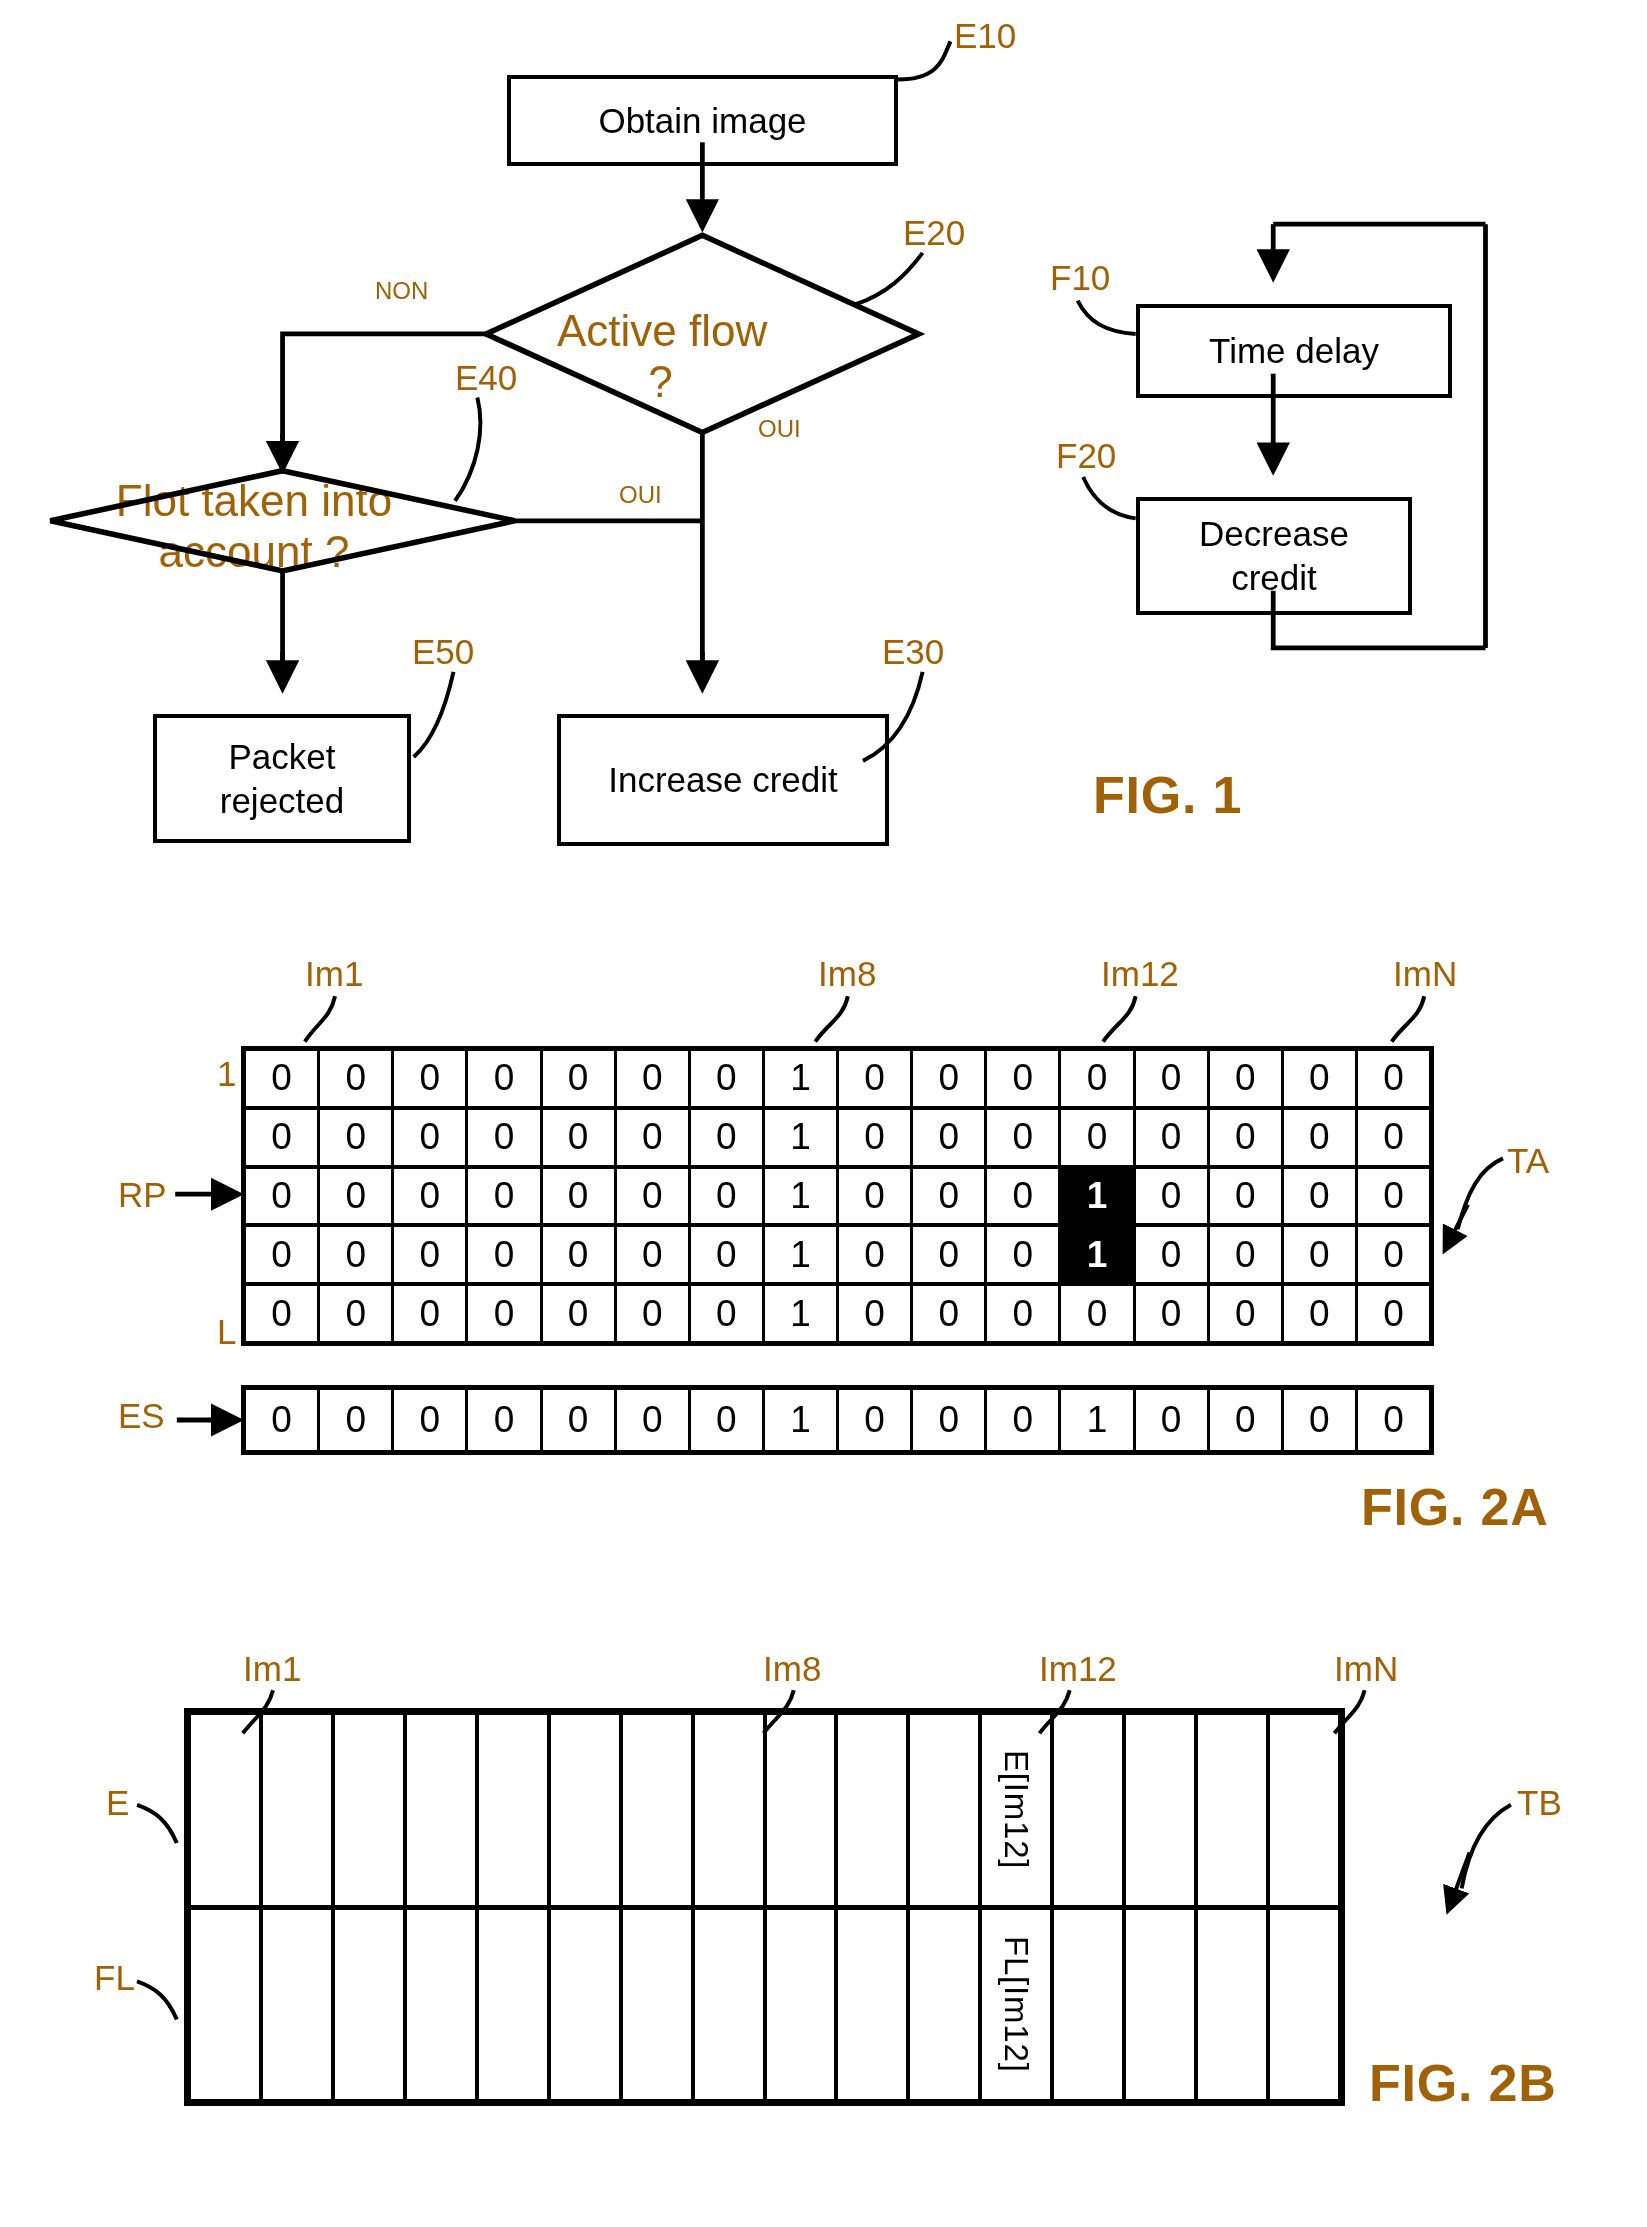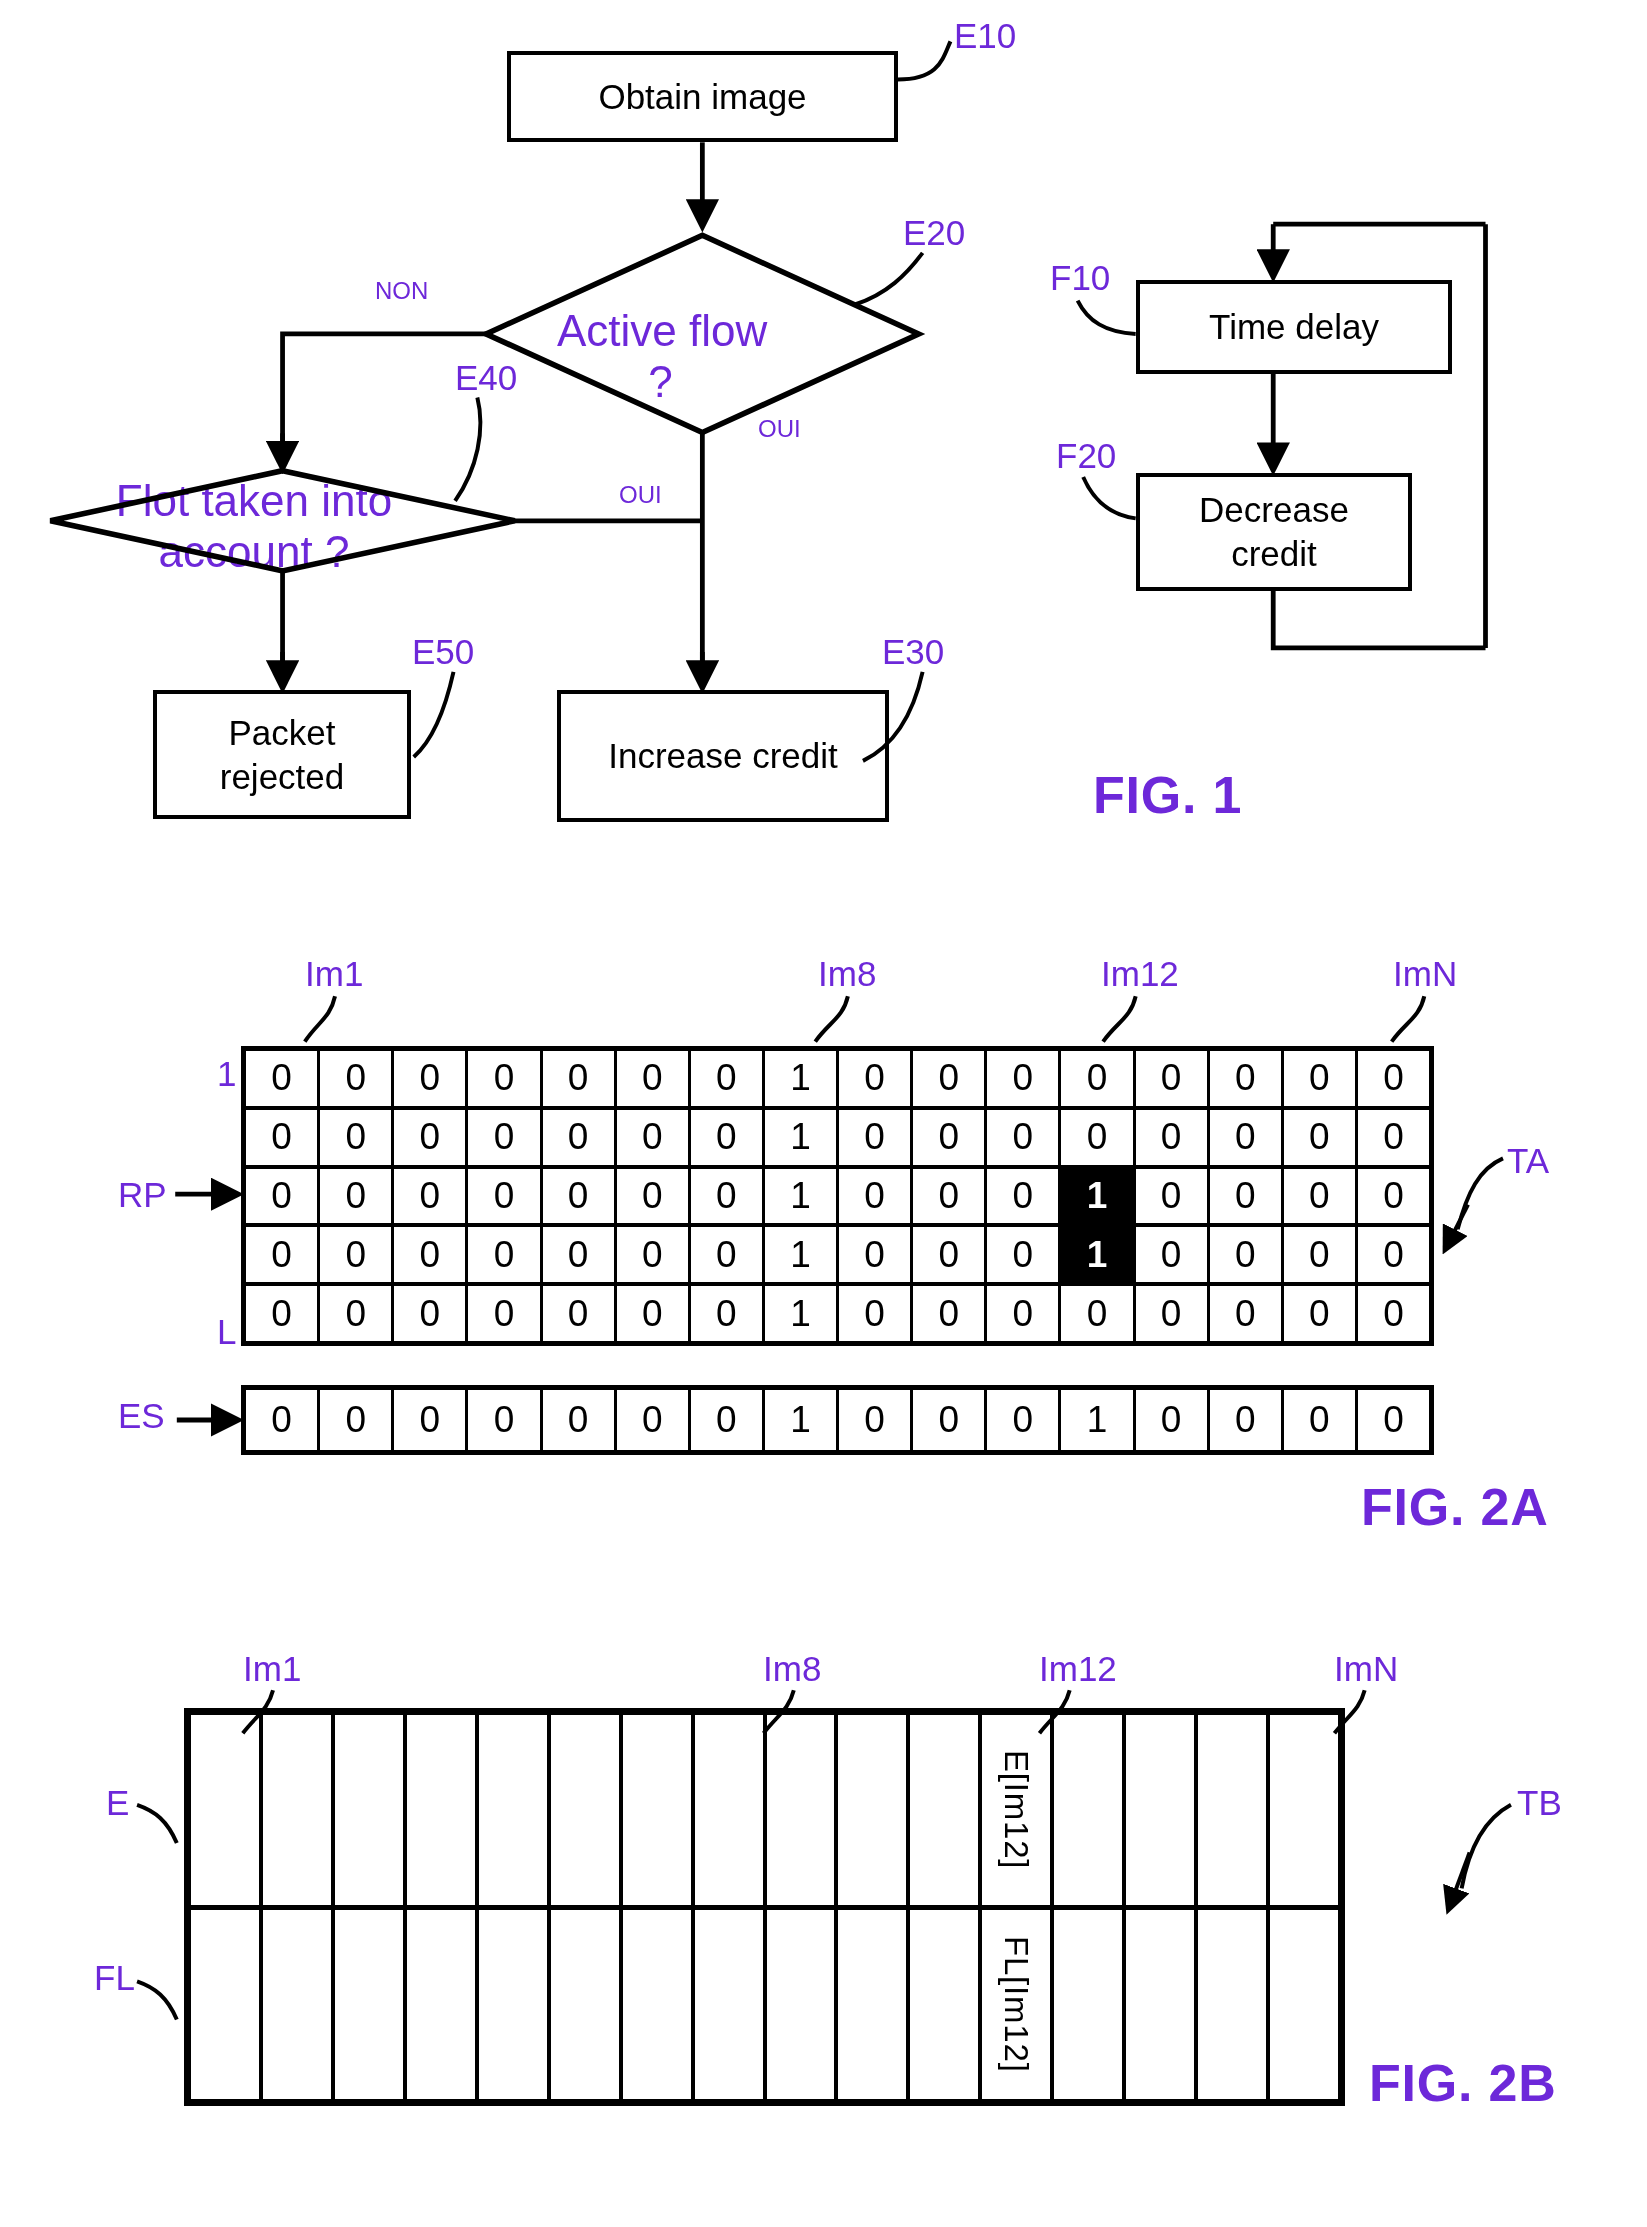--- a/index.html
+++ b/index.html
@@ -11,21 +11,21 @@
     position:relative;
     width:1648px;
     height:2227px;
     background:#ffffff;
     overflow:hidden;
   }
   
   .txt{
     position:absolute;
     font-family:"Liberation Sans", sans-serif;
-    color:#6d28d9;
+    color:#a16207;
     white-space:nowrap;
     line-height:1.15;
   }
   .ref{font-size:35px;}
   .boxlabel{font-size:44px;text-align:center;}
   .figlabel{font-size:52px;font-weight:bold;letter-spacing:0.8px;}
   .branch{font-size:24px;margin-left:41px;}
   .rowlabel{font-size:35px;}
   .collabel{font-size:35px;}
   
@@ -34,20 +34,21 @@
     border:4px solid #000;
     background:#fff;
     box-sizing:border-box;
     display:flex;
     align-items:center;
     justify-content:center;
     text-align:center;
     font-size:35px;
     line-height:1.25;
     font-family:"Liberation Sans", sans-serif;
+    margin-top:24px;
   }
   
   svg.overlay{
     position:absolute;
     left:0; top:0;
     width:1648px;
     height:2227px;
     pointer-events:none;
   }
   

